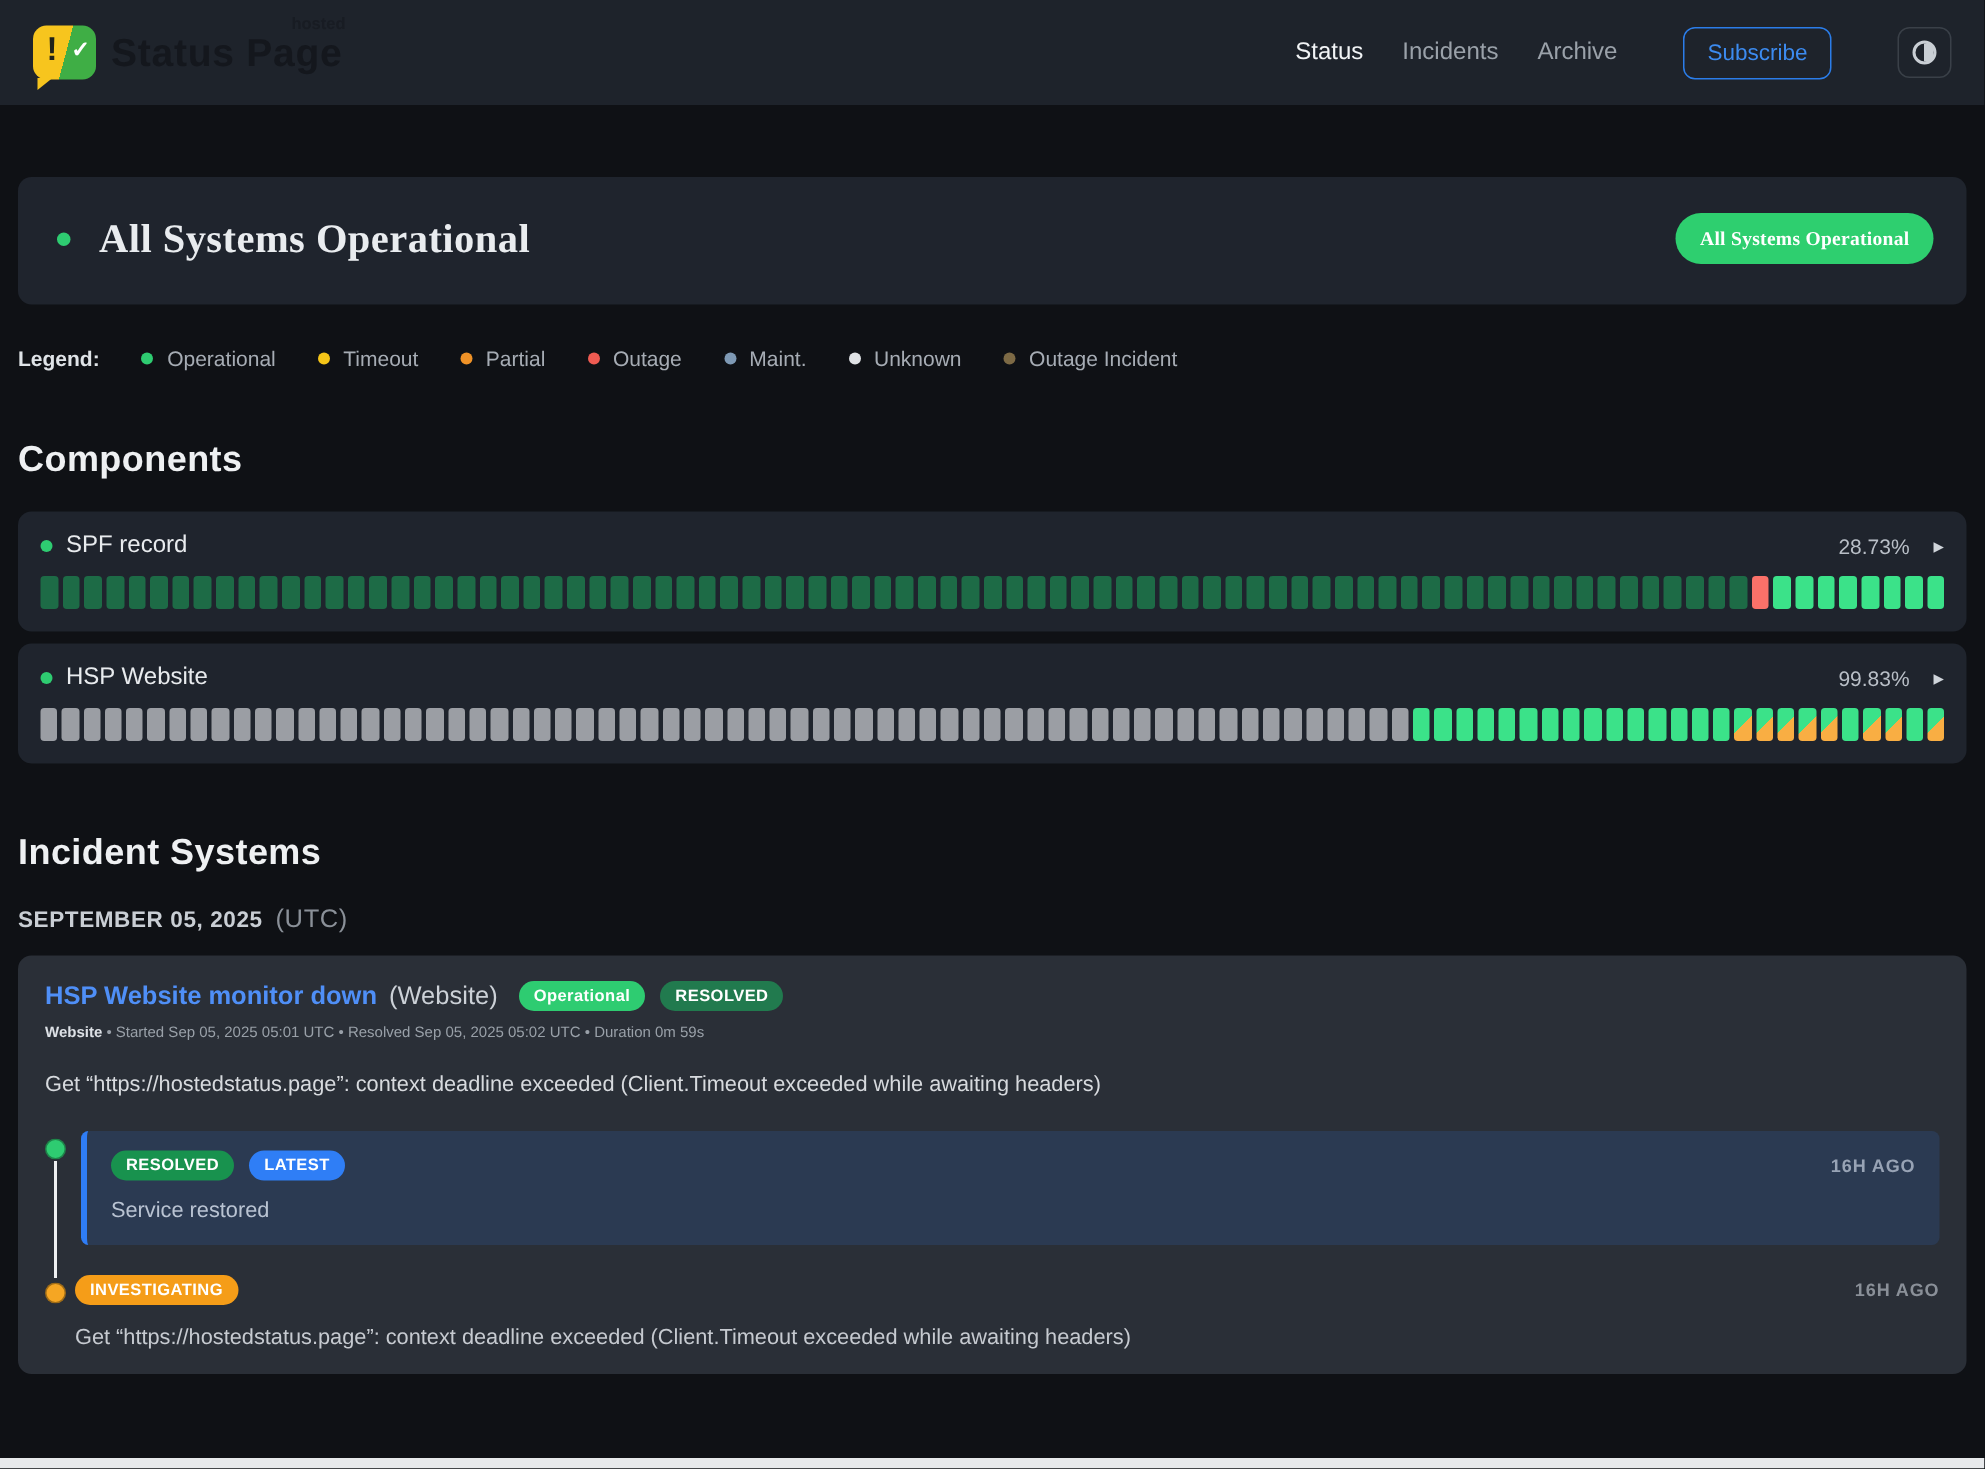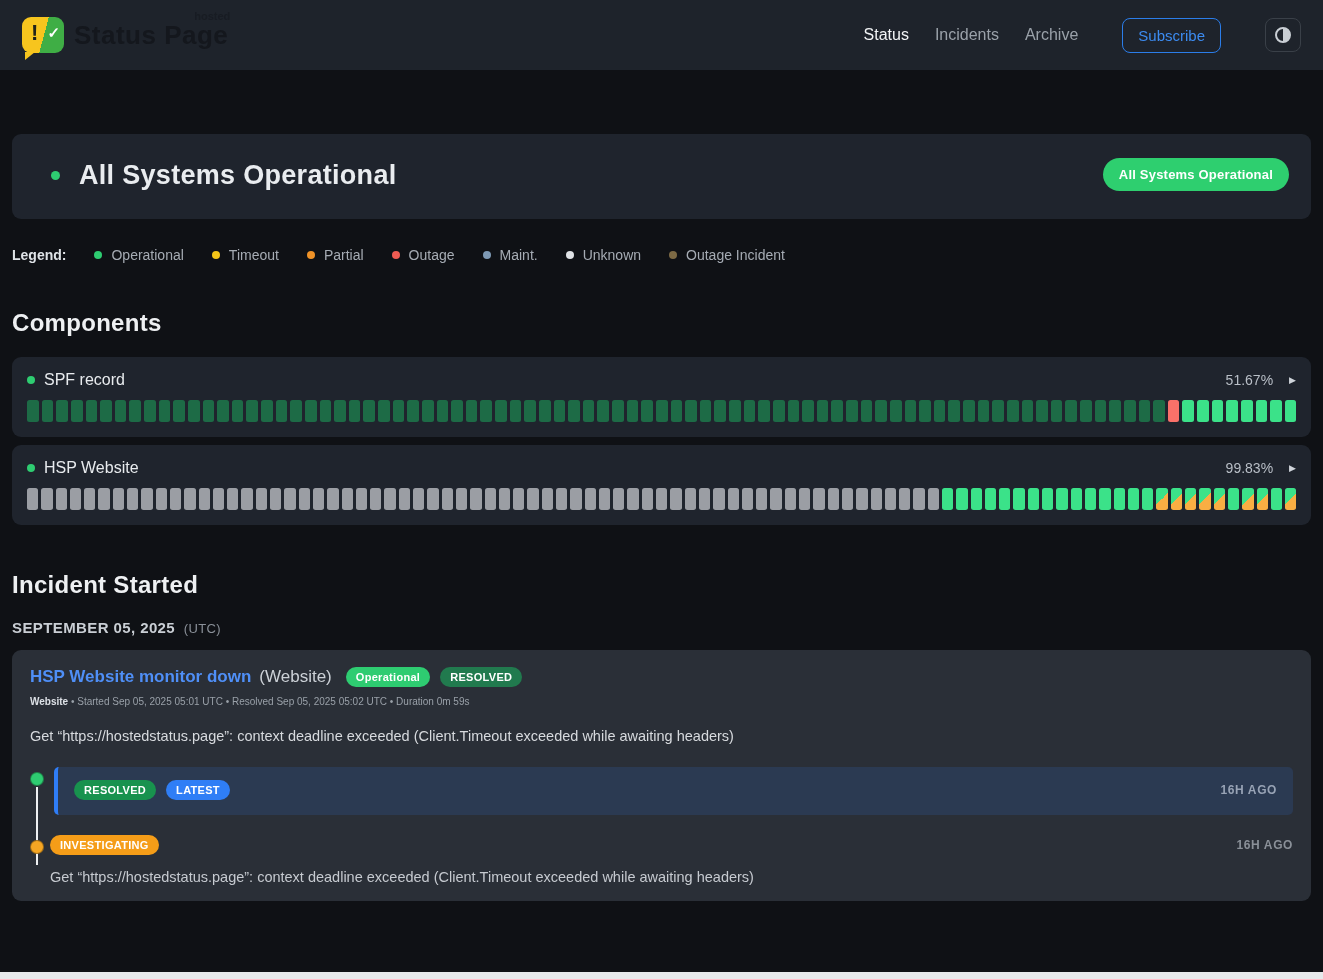--- a/index.html
+++ b/index.html
@@ -36,21 +36,21 @@
     width:36px; height:34px; border-radius:8px; border:1px solid #3a4048; background:transparent;
     display:flex; align-items:center; justify-content:center; cursor:pointer;
   }
   .contrast-glyph { width:16px; height:16px; border:2px solid #c9ced4; border-radius:50%;
     background:linear-gradient(90deg, transparent 50%, #c9ced4 50%); }
 
   .page { flex:1; padding-bottom:4px; }
 
   
   .banner {
-    margin:64px 12px 0; background:#1f242d; border-radius:9px; padding:26px 39px 28px; position:relative;
+    margin:48px 12px 0; background:#1f242d; border-radius:9px; padding:26px 26px 28px; position:relative;font-family:Liberation Serif, serif;
   }
   .banner-title-row { display:flex; align-items:center; gap:19px; }
   .dot { border-radius:50%; flex-shrink:0; }
   .dot-9 { width:9px; height:9px; }
   .banner-title { font-size:27px; font-weight:700; color:#e9ecef; letter-spacing:0.3px; }
   .banner-updated { margin-top:16px; font-size:15px; color:#99a0a9; }
   .banner-pill {
     position:absolute; top:24px; right:22px; color:#fff; font-size:13px; font-weight:700;
     padding:9px 16px; border-radius:999px; letter-spacing:0.2px;
   }
@@ -68,21 +68,21 @@
   .component-head { display:flex; align-items:center; gap:9px; cursor:pointer; }
   .component-name { font-size:16px; font-weight:500; color:#e8ebee; }
   .component-right { margin-left:auto; display:flex; align-items:center; gap:16px; }
   .component-uptime { font-size:14px; color:#b9bfc7; }
   .expand-arrow { font-size:9px; color:#cfd4da; }
   .bars { margin-top:11px; display:flex; gap:3px; height:22px; }
   .bar { flex:1; border-radius:2.5px; }
 
   
   .date-heading { margin:20px 12px 0; font-size:15px; font-weight:700; color:#c9ced4; letter-spacing:0.4px; }
-  .date-tz { font-size:13px; font-weight:400; color:#8a9098; margin-left:4px; }
+  .date-tz { font-size:17px; font-weight:400; color:#8a9098; margin-left:4px; }
   .incident-card { margin:14px 12px 0; background:#2a2f37; border-radius:9px; padding:17px 18px 16px; }
   .incident-title-row { display:flex; align-items:center; gap:8px; flex-wrap:wrap; }
   .incident-title { font-size:17px; font-weight:700; color:#4f8ff7; text-decoration:none; cursor:pointer; }
   .incident-component { font-size:17px; color:#ccd1d7; }
   .badge { color:#fff; font-size:11px; font-weight:700; padding:4px 10px; border-radius:999px;
     letter-spacing:0.3px; white-space:nowrap; }
   .badge + .badge { margin-left:2px; }
   .incident-meta { margin-top:9px; font-size:10px; color:#99a0a8; }
   .incident-meta .meta-strong { color:#dde1e6; font-weight:700; }
   .incident-desc { margin-top:21px; font-size:14.5px; color:#d7dade; }
@@ -178,21 +178,21 @@
       </span>
   </div>
 
   <h2 class="section-heading">Components</h2>
 
   <div class="component-card">
     <div class="component-head">
       <span class="dot dot-8" style="background: rgb(46, 204, 113);"></span>
       <span class="component-name">SPF record</span>
       <span class="component-right">
-        <span class="component-uptime">51.67%</span>
+        <span class="component-uptime">28.73%</span>
         <span class="expand-arrow">▶</span>
       </span>
     </div>
     <div class="bars">
         <div class="bar" style="background: rgb(29, 107, 70);"></div>
         <div class="bar" style="background: rgb(29, 107, 70);"></div>
         <div class="bar" style="background: rgb(29, 107, 70);"></div>
         <div class="bar" style="background: rgb(29, 107, 70);"></div>
         <div class="bar" style="background: rgb(29, 107, 70);"></div>
         <div class="bar" style="background: rgb(29, 107, 70);"></div>
@@ -375,21 +375,21 @@
         <div class="bar" style="background: linear-gradient(135deg, rgb(59, 226, 137) 50%, rgb(249, 174, 67) 50%);"></div>
         <div class="bar" style="background: linear-gradient(135deg, rgb(59, 226, 137) 50%, rgb(249, 174, 67) 50%);"></div>
         <div class="bar" style="background: rgb(59, 226, 137);"></div>
         <div class="bar" style="background: linear-gradient(135deg, rgb(59, 226, 137) 50%, rgb(249, 174, 67) 50%);"></div>
         <div class="bar" style="background: linear-gradient(135deg, rgb(59, 226, 137) 50%, rgb(249, 174, 67) 50%);"></div>
         <div class="bar" style="background: rgb(59, 226, 137);"></div>
         <div class="bar" style="background: linear-gradient(135deg, rgb(59, 226, 137) 50%, rgb(249, 174, 67) 50%);"></div>
       </div>
   </div>
 
-  <h2 class="section-heading">Incident Started</h2>
+  <h2 class="section-heading">Incident Systems</h2>
   <div class="date-heading">
     <span>SEPTEMBER 05, 2025</span>
     <span class="date-tz">(UTC)</span>
   </div>
 
   <div class="incident-card">
     <div class="incident-title-row">
       <a class="incident-title">HSP Website monitor down</a>
       <span class="incident-component">(Website)</span>
       <span style="display:flex;gap:8px;margin-left:6px;">
@@ -409,20 +409,21 @@
         <span class="update-dot" style="background: rgb(46, 204, 113);"></span>
         <div class="update-content">
           <div class="update-highlight">
             <div class="update-head">
               <span class="update-badges">
                   <span class="badge" style="background: rgb(24, 146, 78);">RESOLVED</span>
                   <span class="badge" style="background: rgb(47, 126, 246);">LATEST</span>
                 </span>
               <span class="update-time">16H AGO</span>
             </div>
+            <div class="update-text">Service restored</div>
           </div>
         </div>
       </div>
 
       <div class="update-row plain">
         <span class="update-dot" style="background: rgb(245, 166, 35);"></span>
         <div class="update-content">
           <div class="update-head">
             <span class="update-badges">
                 <span class="badge" style="background: rgb(245, 157, 24);">INVESTIGATING</span>

